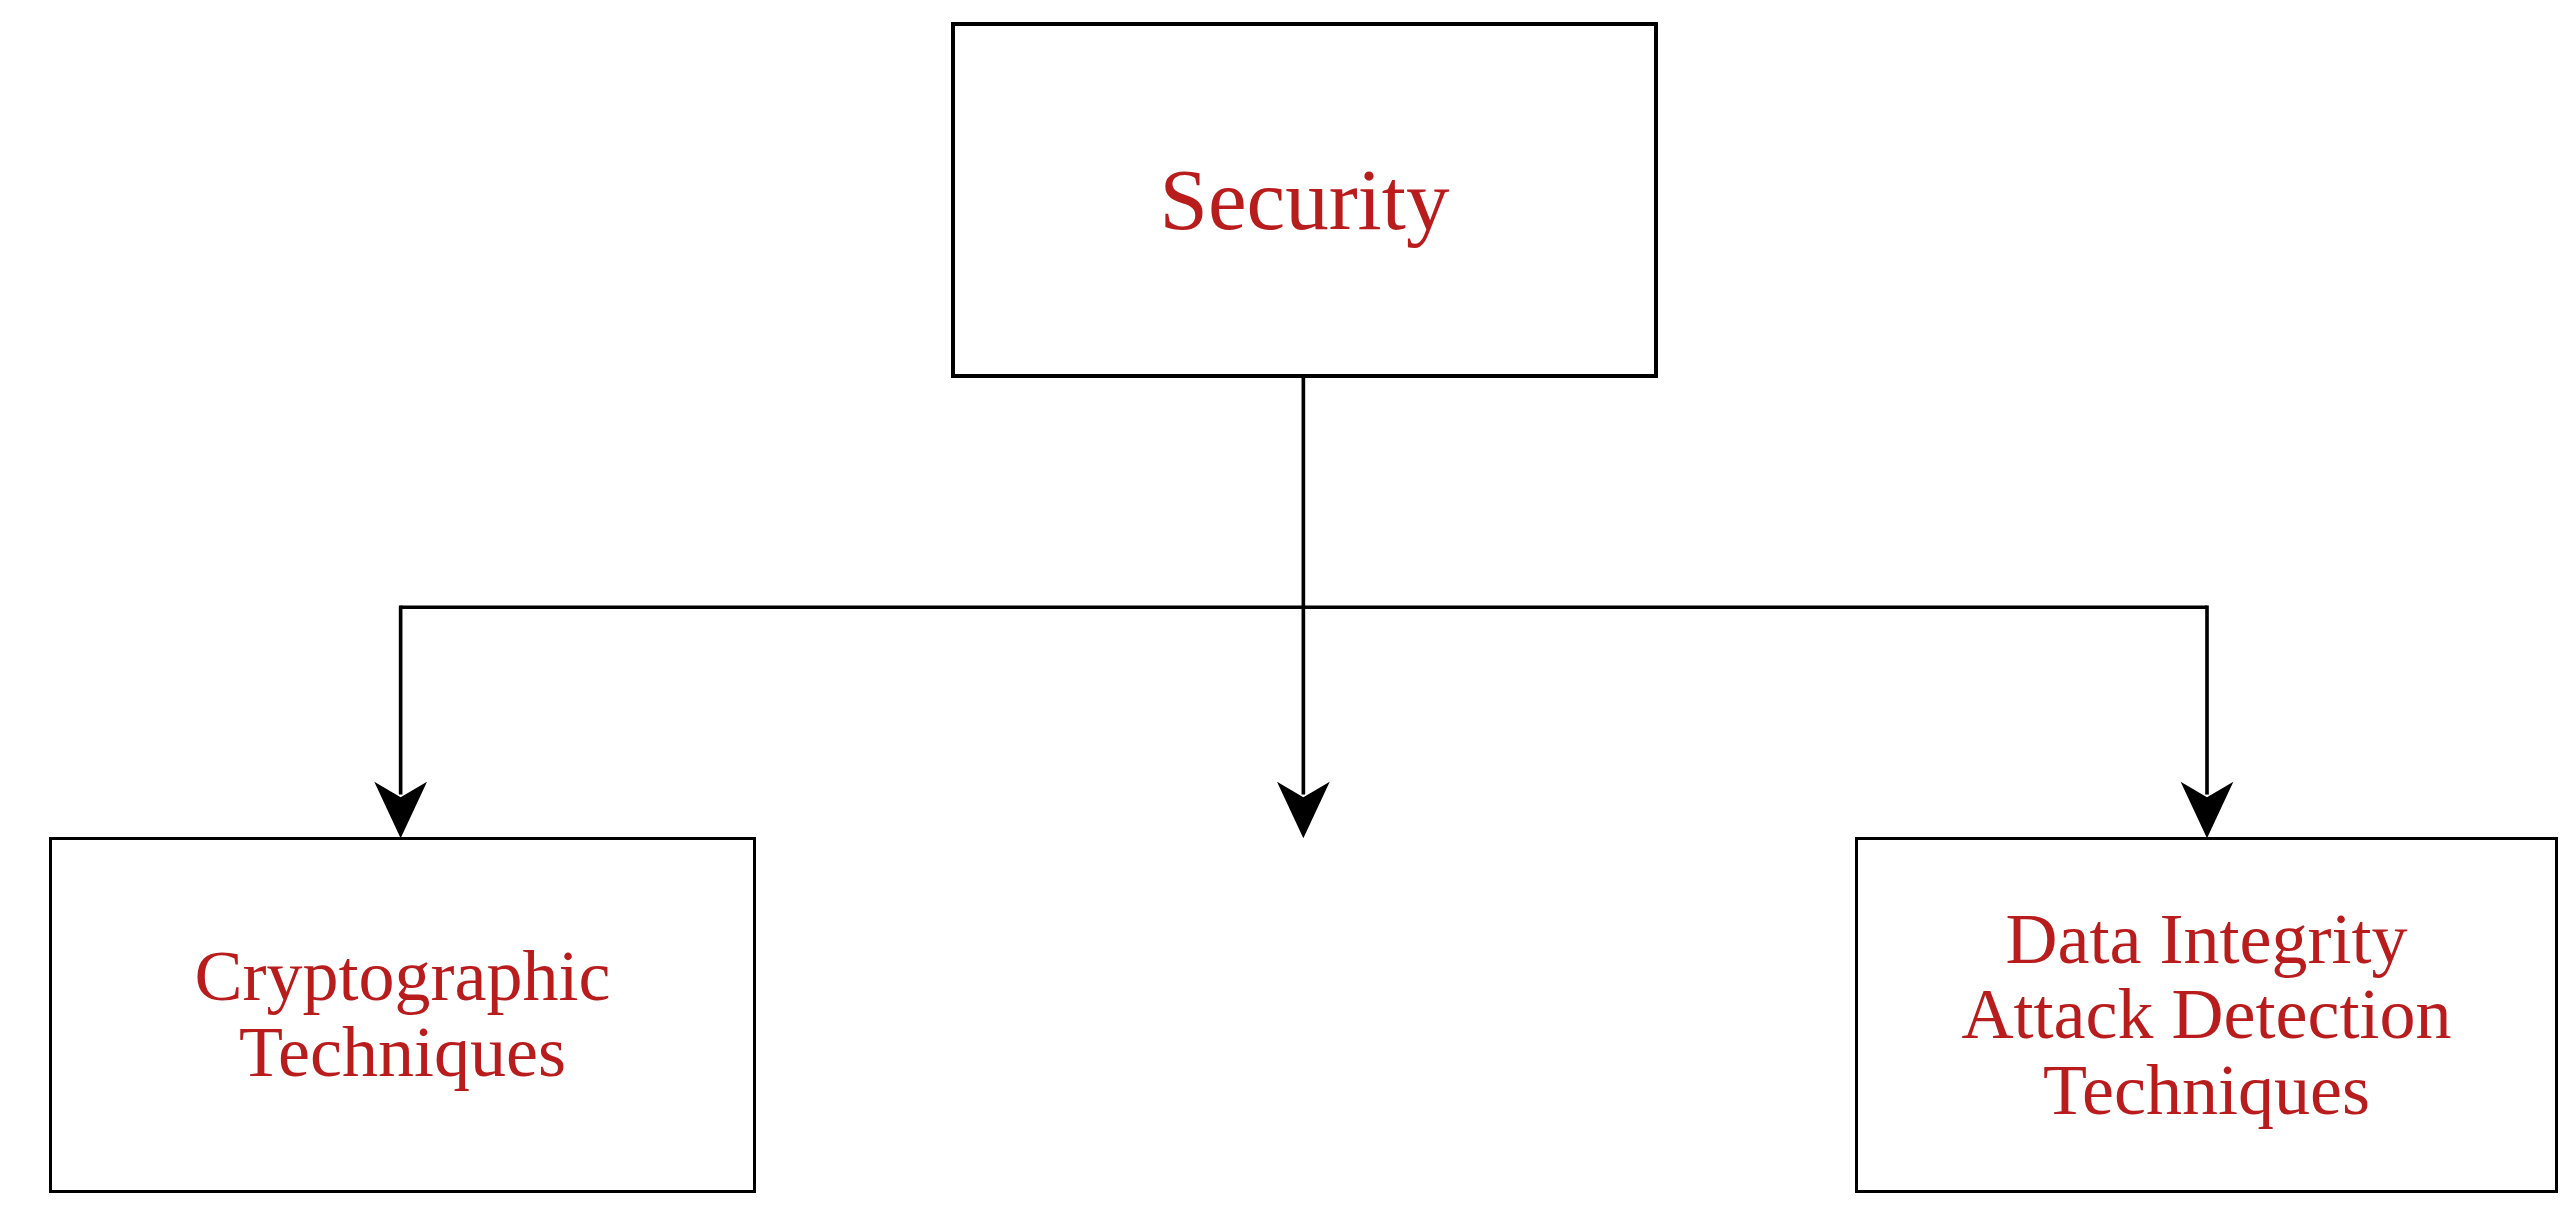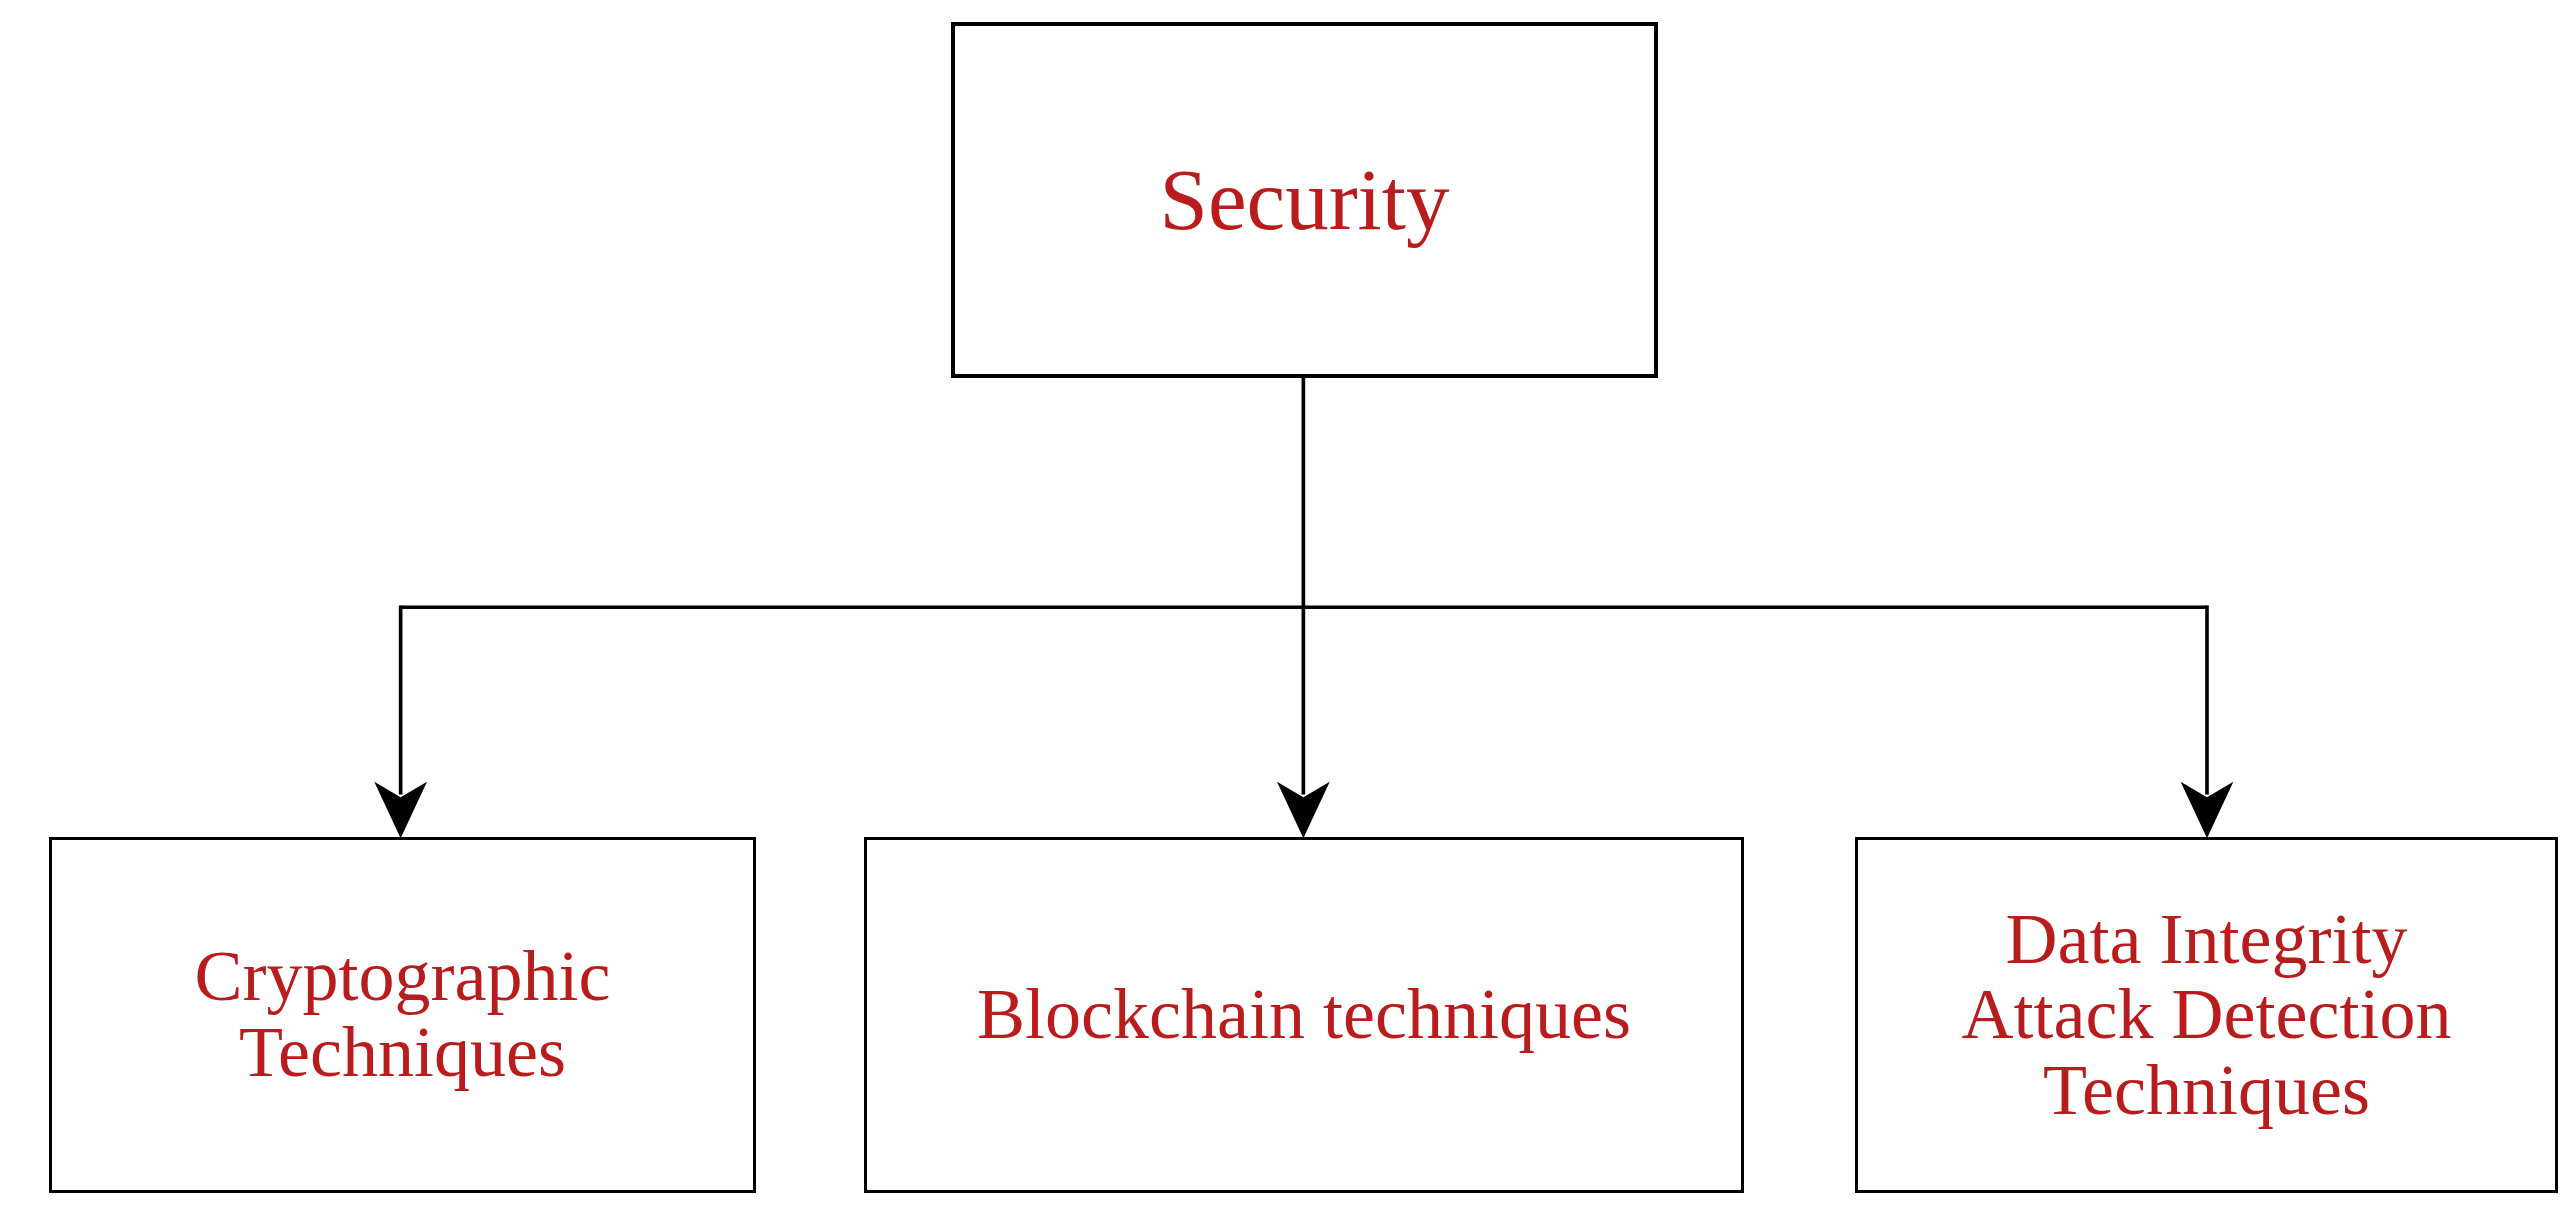--- a/index.html
+++ b/index.html
@@ -89,23 +89,20 @@
 
   <div class="node" id="node-security">
     <div class="label">Security</div>
   </div>
 
   <div class="node" id="node-cryptographic">
     <div class="label child-label">Cryptographic
 Techniques</div>
   </div>
 
-  <div class="node" id="node-blockchain">
-    <div class="label child-label">Blockchain techniques</div>
-  </div>
 
   <div class="node" id="node-dataintegrity">
     <div class="label child-label">Data Integrity
 Attack Detection
 Techniques</div>
   </div>
 
 </div>
 
 

